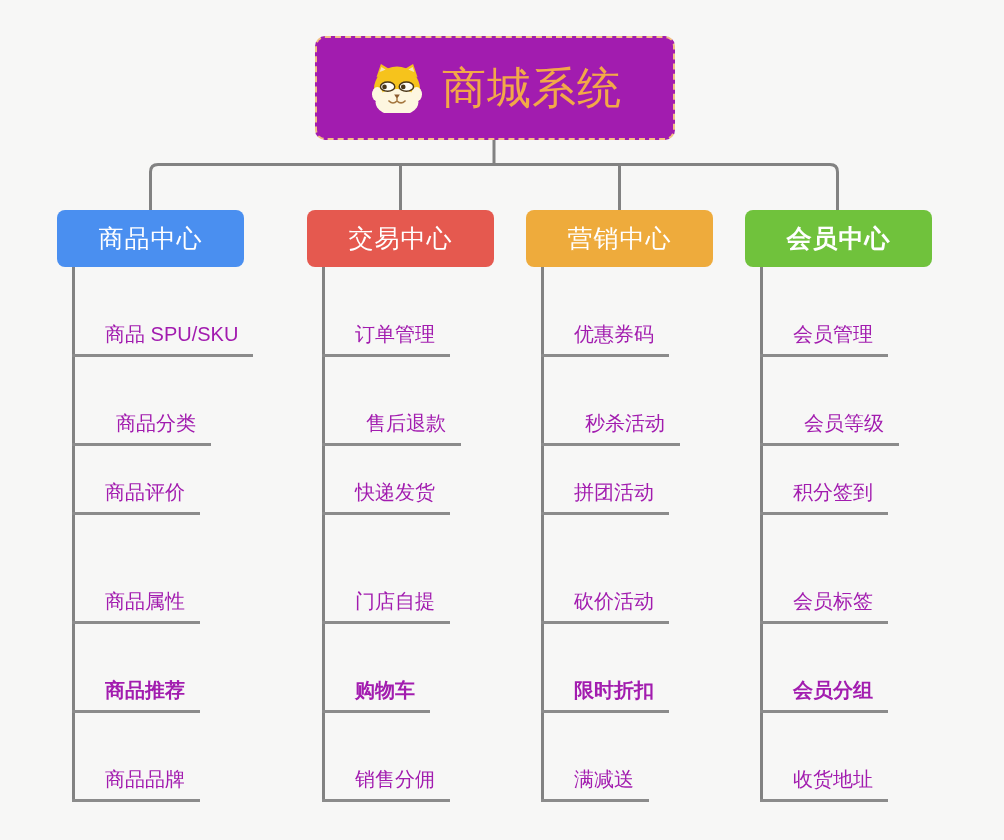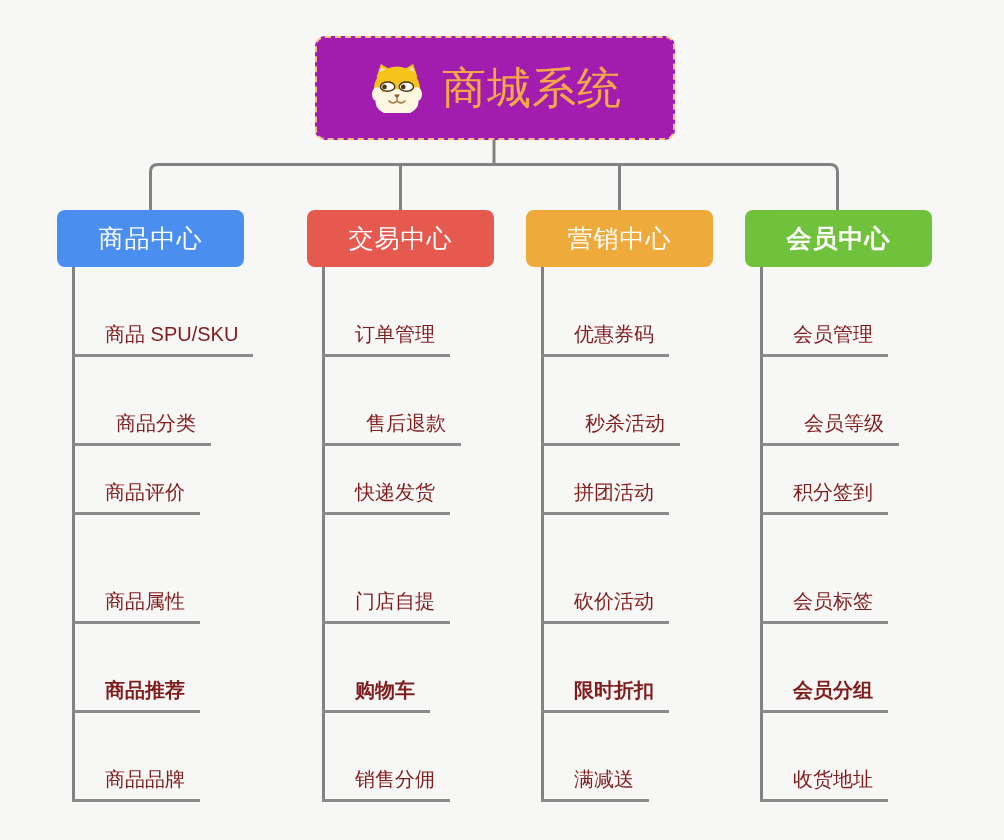--- a/index.html
+++ b/index.html
@@ -40,21 +40,21 @@
   .col-1{left:72px;}
   .col-2{left:322px;}
   .col-3{left:541px;}
   .col-4{left:760px;}
   .trunk{
     position:absolute;left:0;top:267px;width:3px;height:535px;
     background:#828282;
   }
   .leaf{
     position:absolute;left:0;white-space:nowrap;
-    font-size:20px;line-height:26px;color:#7f1d1d;
+    font-size:20px;line-height:26px;color:#a21caf;
     padding:0 15px 7px 33px;
     border-bottom:3px solid #8b8b8b;
   }
   .leaf:nth-of-type(2){top:321px;}
   .leaf:nth-of-type(3){top:410px;padding-left:44px;}
   .leaf:nth-of-type(4){top:479px;}
   .leaf:nth-of-type(5){top:588px;}
   .leaf:nth-of-type(6){top:677px;font-weight:bold;}
   .leaf:nth-of-type(7){top:766px;}
 </style>

